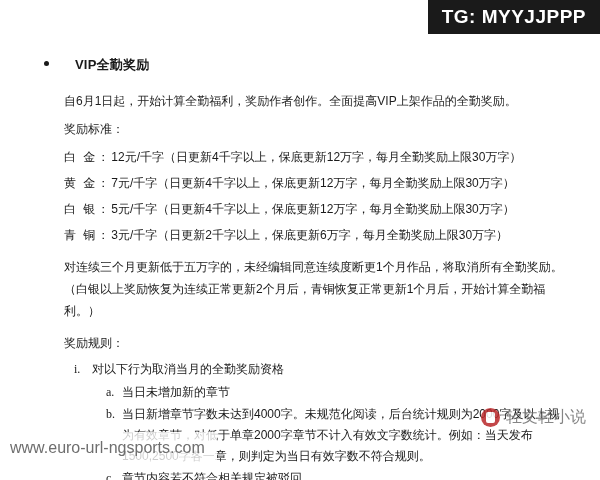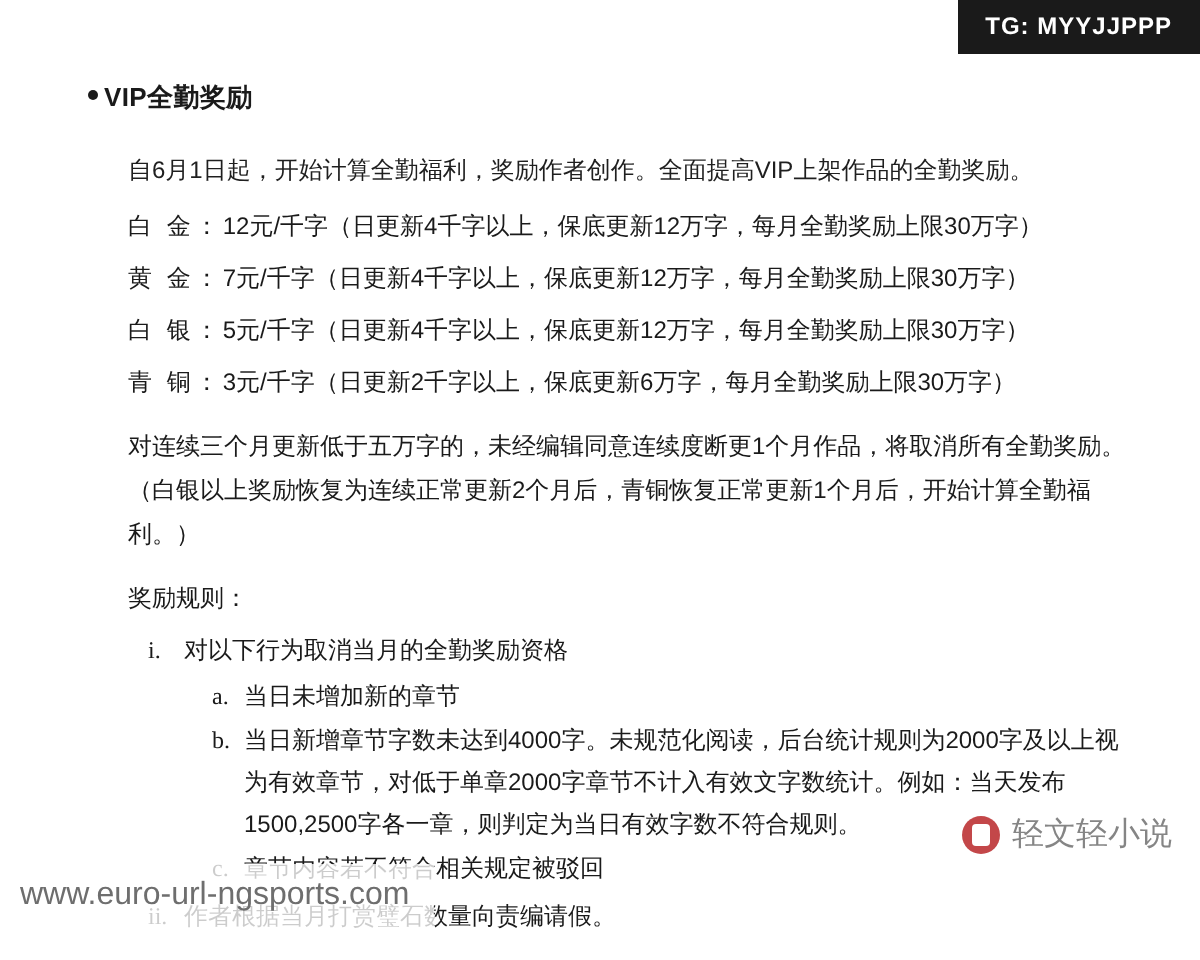--- a/index.html
+++ b/index.html
@@ -16,21 +16,21 @@
     overflow: hidden;
   }
 
   
   .tg-badge {
     position: absolute;
     top: 0;
     right: 0;
     background: #1a1a1a;
     color: #ffffff;
-    font-size: 12px;
+    font-size: 19px;
     font-weight: bold;
     letter-spacing: 0.5px;
     padding: 7px 14px 8px 14px;
     line-height: 1;
   }
 
   
   .url-watermark {
     position: absolute;
     left: 0;
@@ -84,22 +84,22 @@
     left: 0;
     top: 0;
     width: 600px;
     padding: 40px 30px 0 30px;
     box-sizing: border-box;
   }
 
   .bullet-head {
     display: flex;
     align-items: baseline;
-    gap: 3px;
-    margin: 0 0 14px 14px;
+    gap: 26px;
+    margin: 16px 0 14px 14px;
   }
   .bullet-dot {
     width: 5px;
     height: 5px;
     border-radius: 50%;
     background: #1a1a1a;
     flex: none;
     position: relative;
     top: -3px;
   }
@@ -179,20 +179,21 @@
 
 <div class="doc">
 
   <div class="bullet-head">
     <span class="bullet-dot"></span>
     <span class="bullet-title">VIP全勤奖励</span>
   </div>
 
   <p class="para">自6月1日起，开始计算全勤福利，奖励作者创作。全面提高VIP上架作品的全勤奖励。</p>
 
+  <p class="para">奖励标准：</p>
 
   <p class="rate-line">
     <span class="rate-tier">白 金：</span><span class="rate-value">12元/千字</span><span class="rate-note">（日更新4千字以上，保底更新12万字，每月全勤奖励上限30万字）</span>
   </p>
   <p class="rate-line">
     <span class="rate-tier">黄 金：</span><span class="rate-value">7元/千字</span><span class="rate-note">（日更新4千字以上，保底更新12万字，每月全勤奖励上限30万字）</span>
   </p>
   <p class="rate-line">
     <span class="rate-tier">白 银：</span><span class="rate-value">5元/千字</span><span class="rate-note">（日更新4千字以上，保底更新12万字，每月全勤奖励上限30万字）</span>
   </p>

